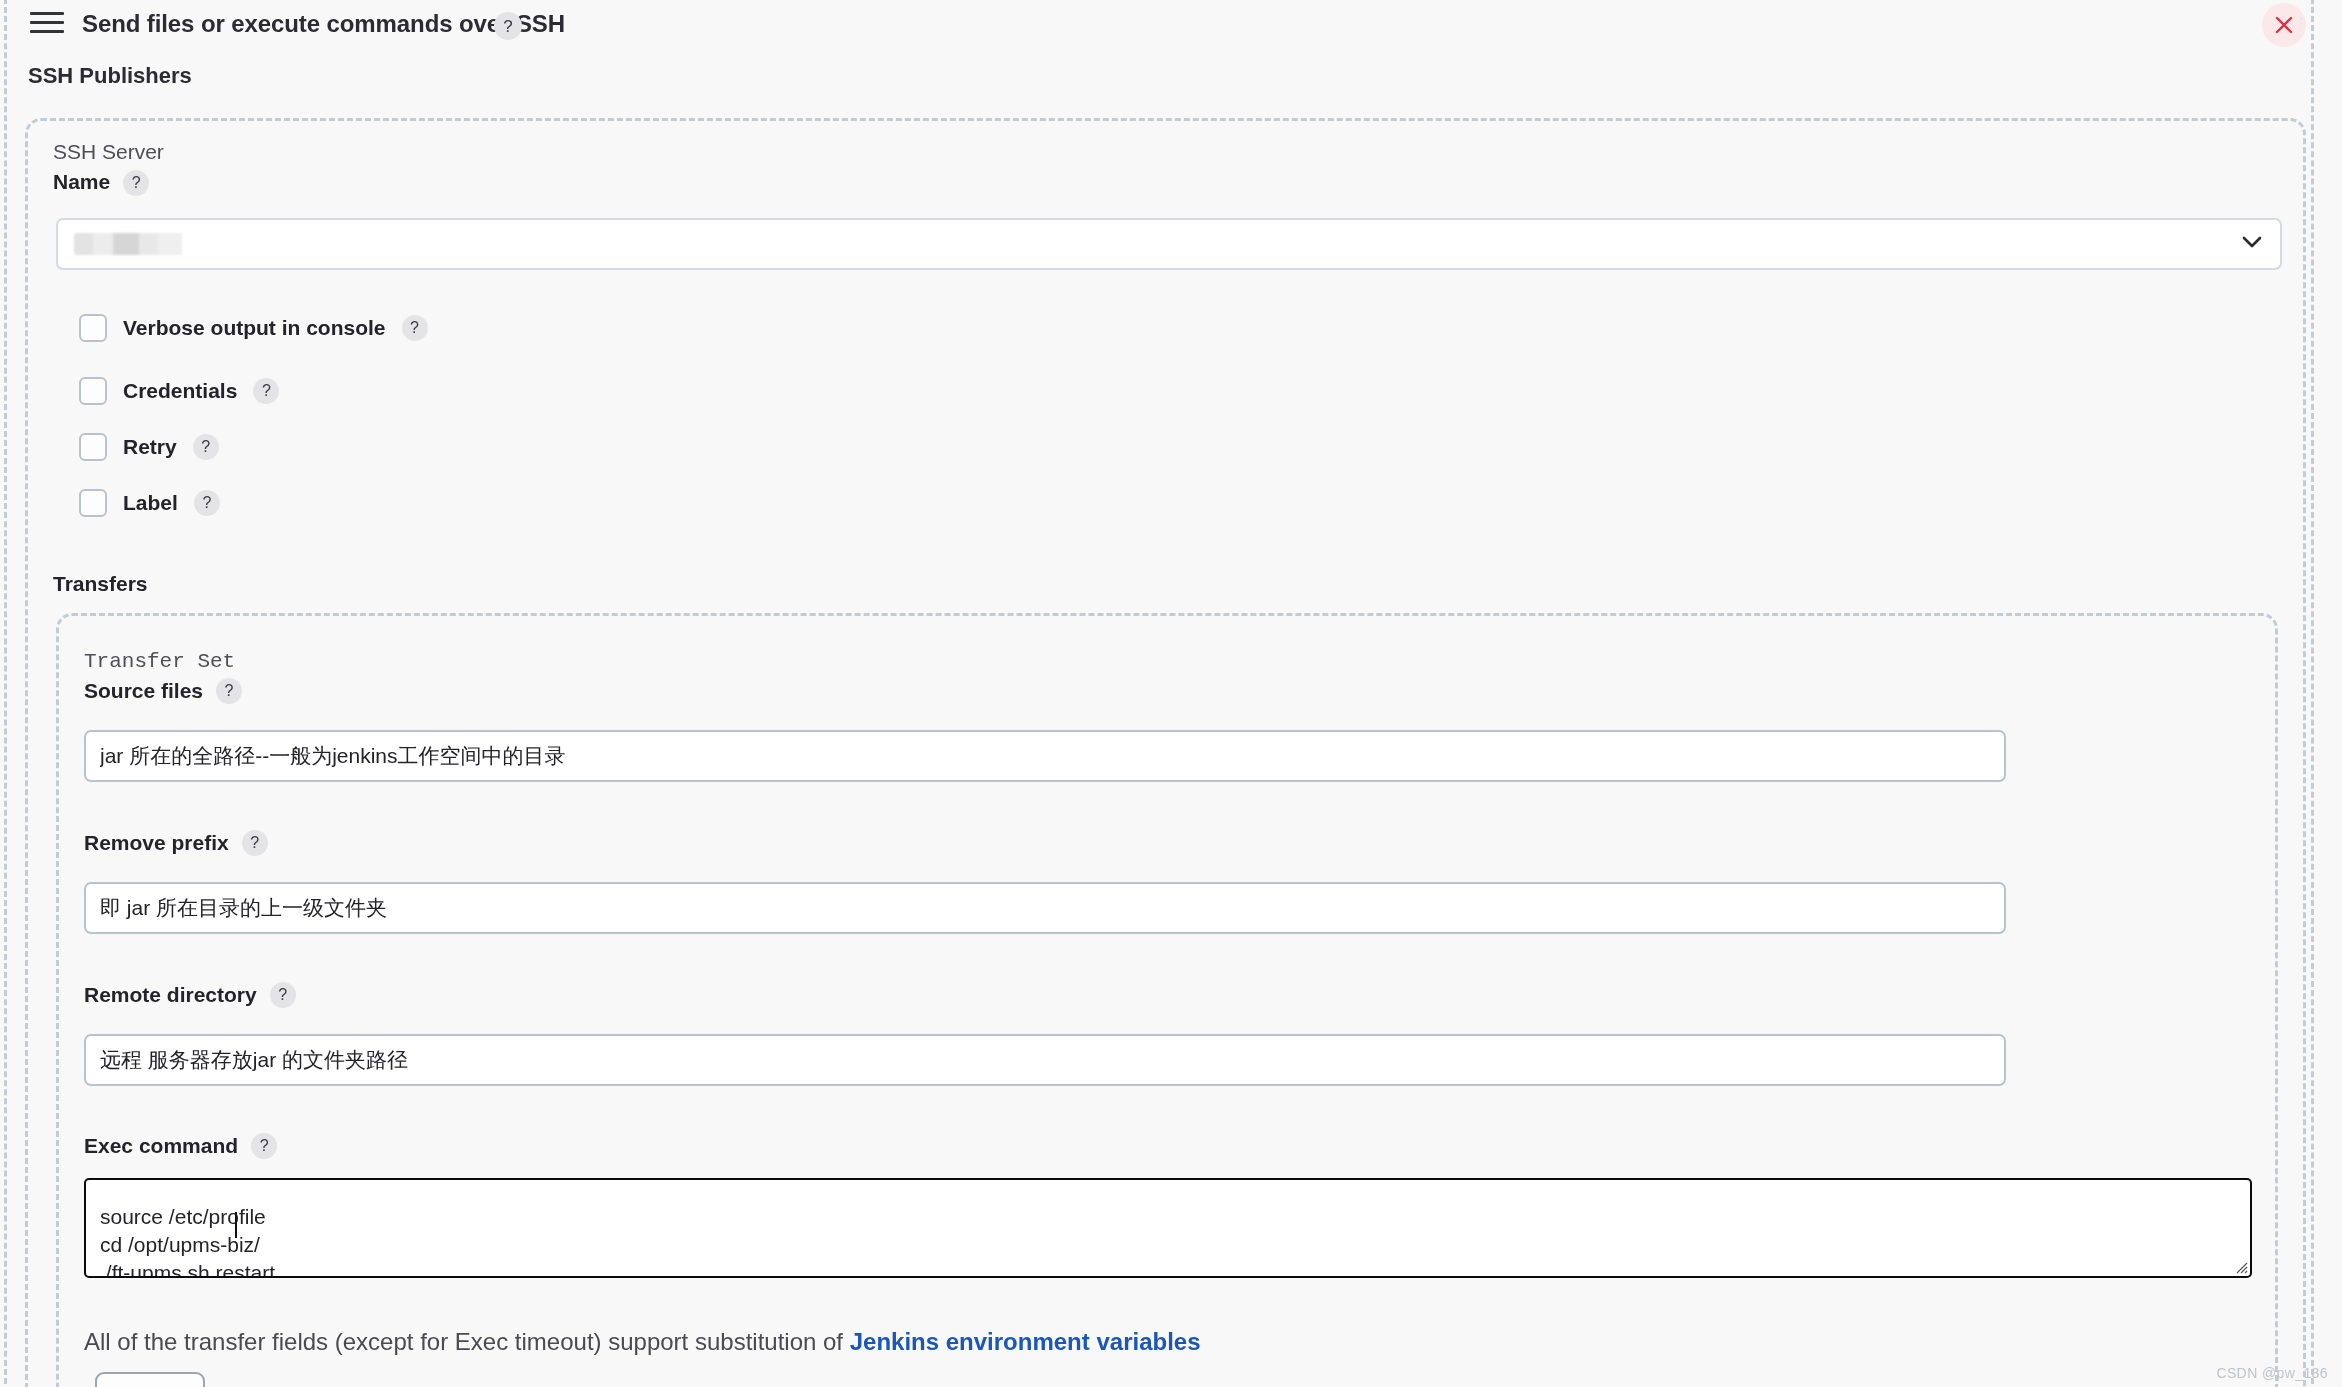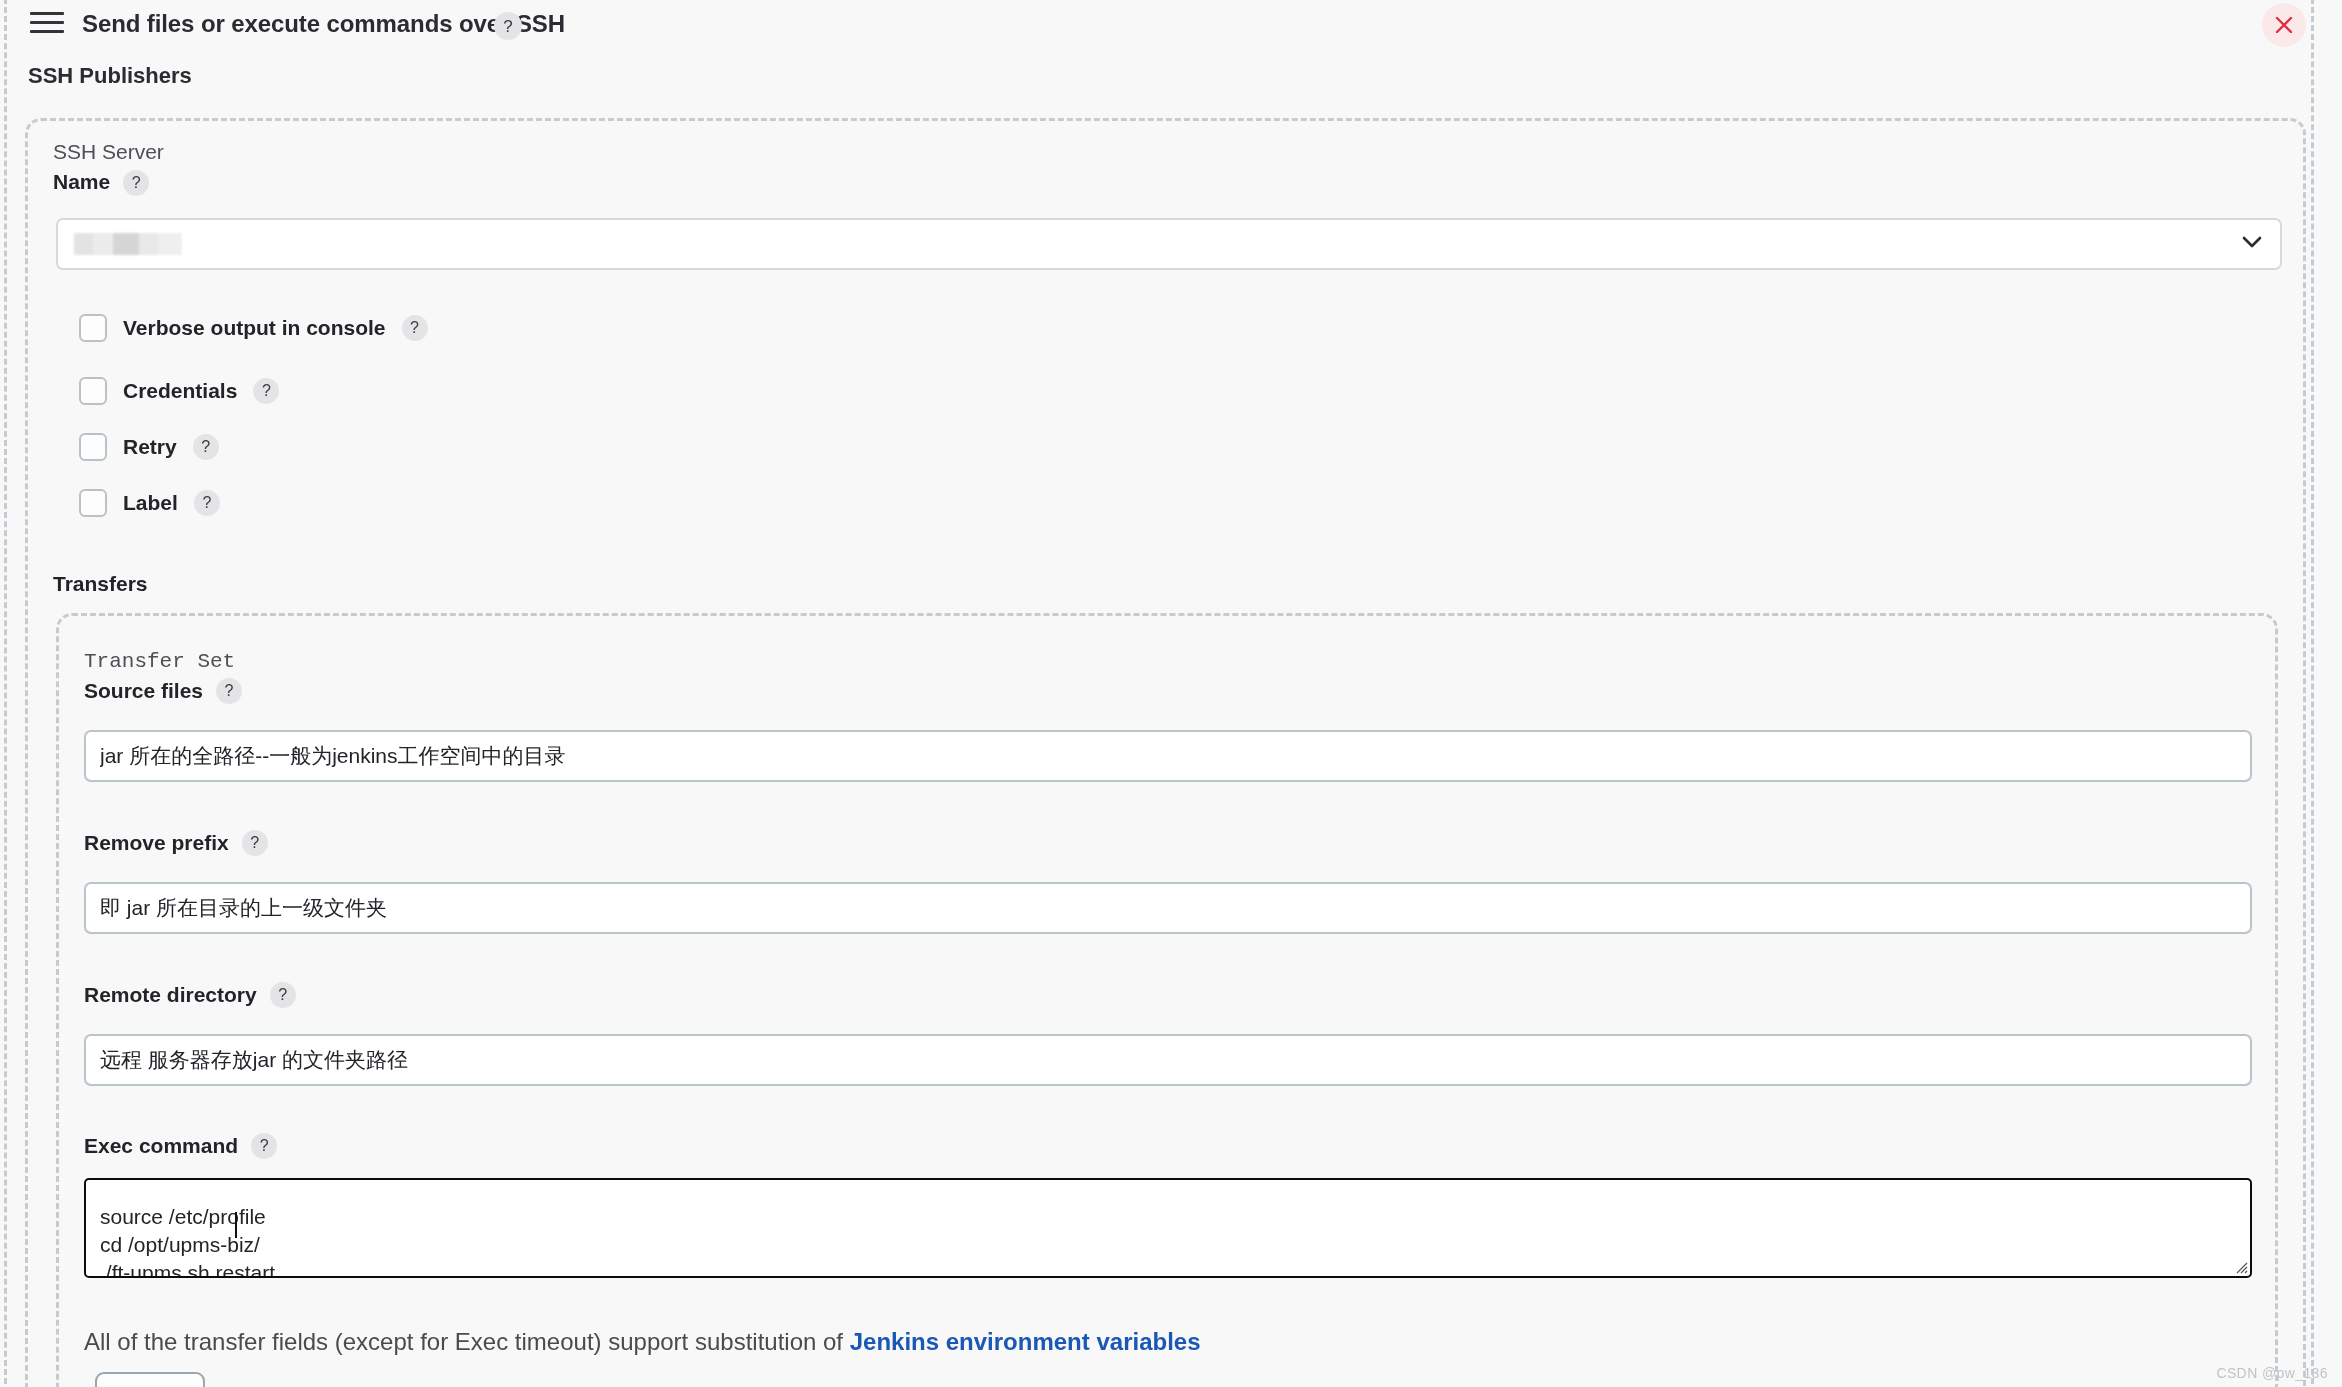--- a/index.html
+++ b/index.html
@@ -222,21 +222,21 @@
     position: absolute;
     left: 84px;
     display: flex;
     align-items: center;
     gap: 13px;
   }
 
   .text-input {
     position: absolute;
     left: 84px;
-    width: 2168px; height: 52px;
+    width: 1922px; height: 52px;
     background: #ffffff;
     border: 2px solid #b9c3ca;
     border-radius: 7px;
     font-family: "Liberation Sans", "DejaVu Sans", sans-serif;
     font-size: 21px;
     color: #232329;
     padding: 0 14px;
     outline: none;
   }
 

